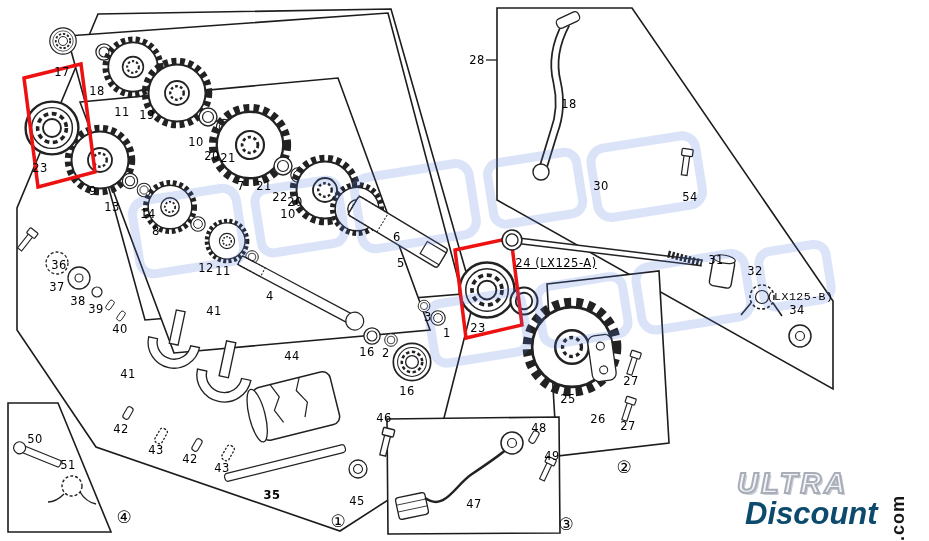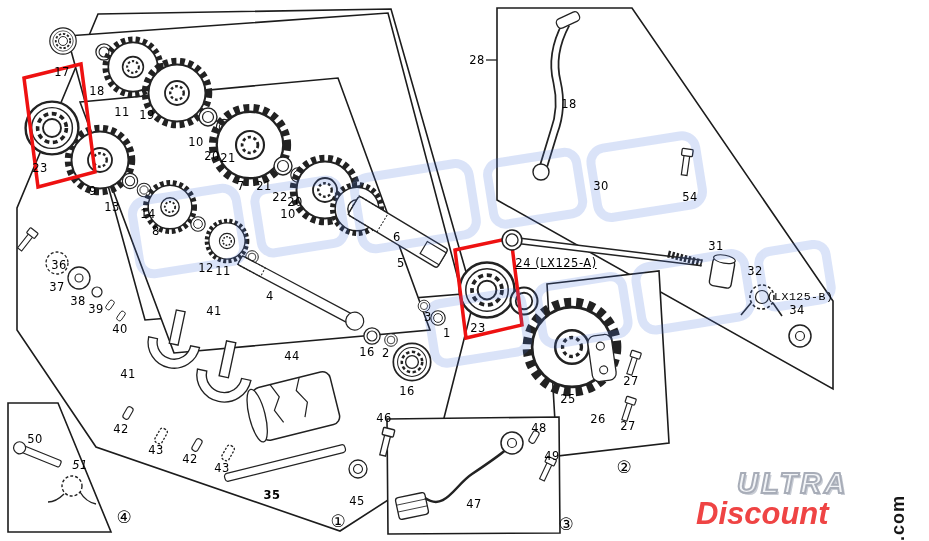--- a/index.html
+++ b/index.html
@@ -7,22 +7,22 @@
          font-family:"DejaVu Sans",sans-serif;}
   #stage svg{position:absolute;left:0;top:0;}
   .layer{position:absolute;left:0;top:0;width:929px;height:541px;pointer-events:none;}
   .part-label{position:absolute;transform:translate(-50%,-50%);
               font:11.5px "DejaVu Sans",sans-serif;color:#000;white-space:nowrap;letter-spacing:.5px;}
   .callout{position:absolute;transform:translate(-50%,-50%);
            font:17px "DejaVu Sans",sans-serif;color:#000;}
   .logo-ultra{position:absolute;left:737px;top:467px;
               font:italic 900 29px "Liberation Sans",sans-serif;letter-spacing:3px;
               color:#f2f4f7;-webkit-text-stroke:2px #a8adb8;text-shadow:2px 2px 0 #c9cdd5;}
-  .logo-discount{position:absolute;left:696px;top:496px;
-              font:italic 900 31px "Liberation Sans",sans-serif;color:#ef4444;}
+  .logo-discount{position:absolute;left:745px;top:496px;
+              font:italic 900 31px "Liberation Sans",sans-serif;color:#0c4a6e;}
   .logo-com{position:absolute;left:888px;top:541px;transform:rotate(-90deg);
               transform-origin:0 0;font:900 18px "Liberation Sans",sans-serif;
               color:#151515;letter-spacing:1px;}
 </style>
 </head>
 <body>
 
 <div id="stage">
 
   <svg width="929" height="541" viewBox="0 0 929 541">
@@ -248,33 +248,33 @@
       <span class="part-label" style="left: 447px; top: 333px;">1</span>
       <span class="part-label" style="left: 367px; top: 352px;">16</span>
       <span class="part-label" style="left: 386px; top: 353px;">2</span>
       <span class="part-label" style="left: 407px; top: 391px;">16</span>
       <span class="part-label" style="left: 478px; top: 328px;">23</span>
       <span class="part-label" style="left: 556px; top: 263px; text-decoration: underline;">24 (LX125-A)</span>
       <span class="part-label" style="left: 477px; top: 60px;">28</span>
       <span class="part-label" style="left: 569px; top: 104px;">18</span>
       <span class="part-label" style="left: 601px; top: 186px;">30</span>
       <span class="part-label" style="left: 690px; top: 197px;">54</span>
-      <span class="part-label" style="left: 716px; top: 246px;">31</span>
+      <span class="part-label" style="left: 716px; top: 260px;">31</span>
       <span class="part-label" style="left: 755px; top: 271px;">32</span>
       <span class="part-label" style="left: 800px; top: 296px; font-family: Liberation Mono, monospace;">(LX125-B)</span>
       <span class="part-label" style="left: 797px; top: 310px;">34</span>
       <span class="part-label" style="left: 568px; top: 399px;">25</span>
       <span class="part-label" style="left: 598px; top: 403px; margin-top: 16px;">26</span>
       <span class="part-label" style="left: 631px; top: 381px;">27</span>
       <span class="part-label" style="left: 628px; top: 426px;">27</span>
       <span class="part-label" style="left: 474px; top: 504px;">47</span>
       <span class="part-label" style="left: 539px; top: 428px;">48</span>
       <span class="part-label" style="left: 552px; top: 456px;">49</span>
       <span class="part-label" style="left: 35px; top: 439px;">50</span>
-      <span class="part-label" style="left: 80px; top: 465px; font-style: italic;">51</span>
+      <span class="part-label" style="left: 68px; top: 465px;">51</span>
       <span class="part-label" style="left: 40px; top: 265px; margin-left: 19px;">36</span>
       <span class="part-label" style="left: 57px; top: 287px;">37</span>
       <span class="part-label" style="left: 78px; top: 301px;">38</span>
       <span class="part-label" style="left: 96px; top: 309px;">39</span>
       <span class="part-label" style="left: 120px; top: 329px;">40</span>
       <span class="part-label" style="left: 214px; top: 311px;">41</span>
       <span class="part-label" style="left: 128px; top: 374px;">41</span>
       <span class="part-label" style="left: 121px; top: 429px;">42</span>
       <span class="part-label" style="left: 156px; top: 450px;">43</span>
       <span class="part-label" style="left: 190px; top: 459px;">42</span>

